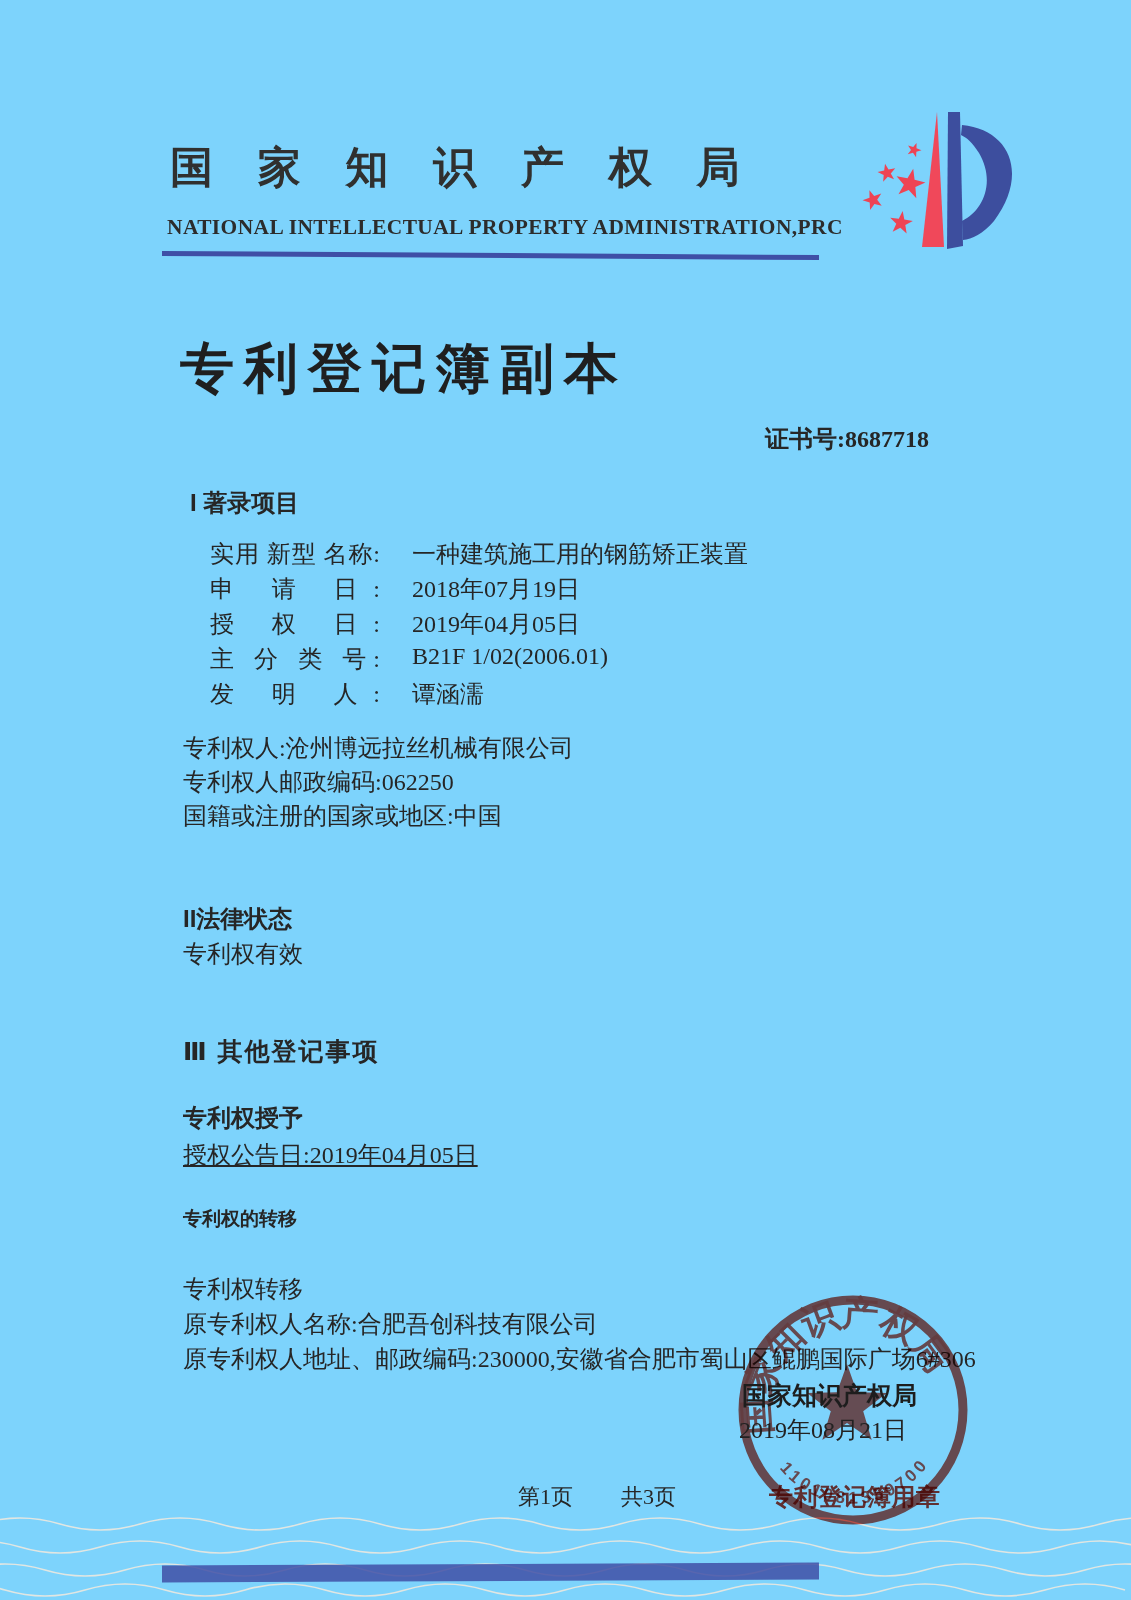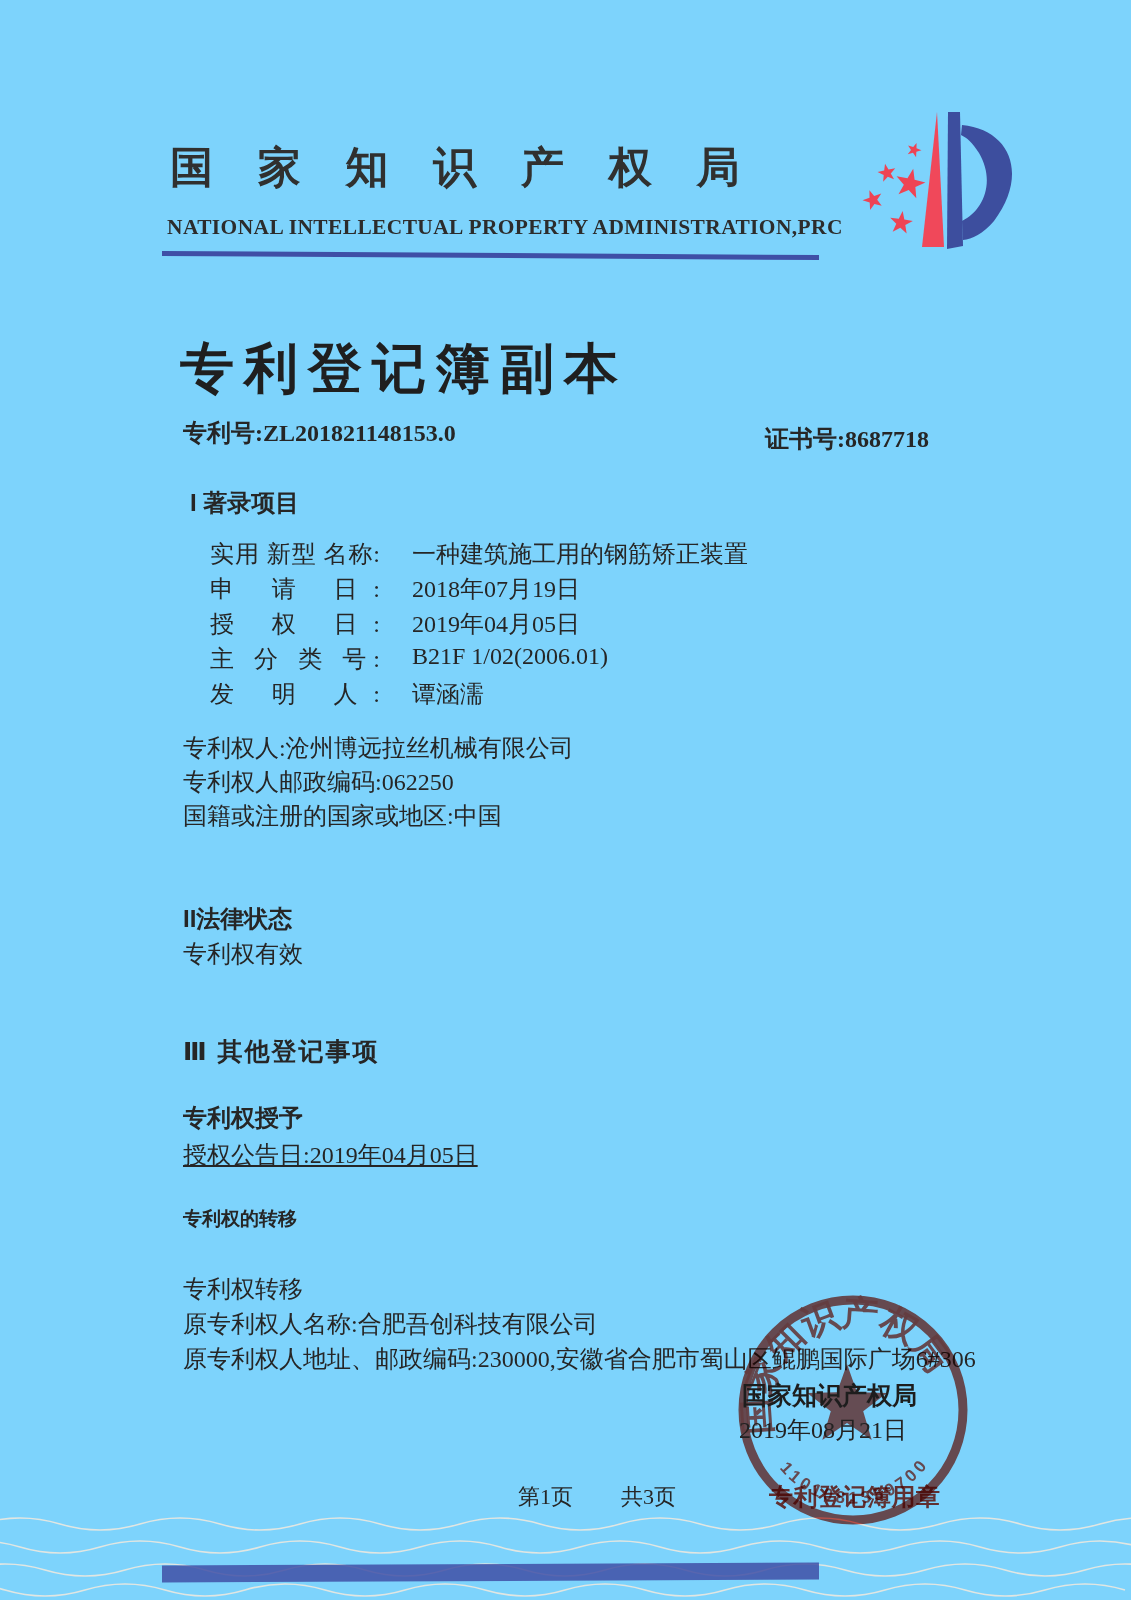--- a/index.html
+++ b/index.html
@@ -70,21 +70,20 @@
     </g>
     <g>
       <polygon points="117,12 102,147 124,147" fill="#f0485a"></polygon>
       <path d="M128,12 L127,149 L143,146 L140,12 Z" fill="#3d4e9e"></path>
       <path d="M142,25 C 192,30 208,76 174,121 C 163,134 152,139 143,140 L142,121
                C 163,111 176,82 159,53 C 152,42 147,38 141,35 Z" fill="#3d4e9e"></path>
     </g>
   </svg>
 
   <div class="abs doc-title">专利登记簿副本</div>
-  <div class="abs patent-no">专利号:ZL201821148153.0</div>
   <div class="abs cert-no">证书号:8687718</div>
 
   <div class="abs sec1-heading h-sans">I 著录项目</div>
 
   <div class="abs fields">
     <div class="field-row">
       <span class="flabel">实用 新型 名称:</span>
       <span class="fvalue">一种建筑施工用的钢筋矫正装置</span>
     </div>
     <div class="field-row">

